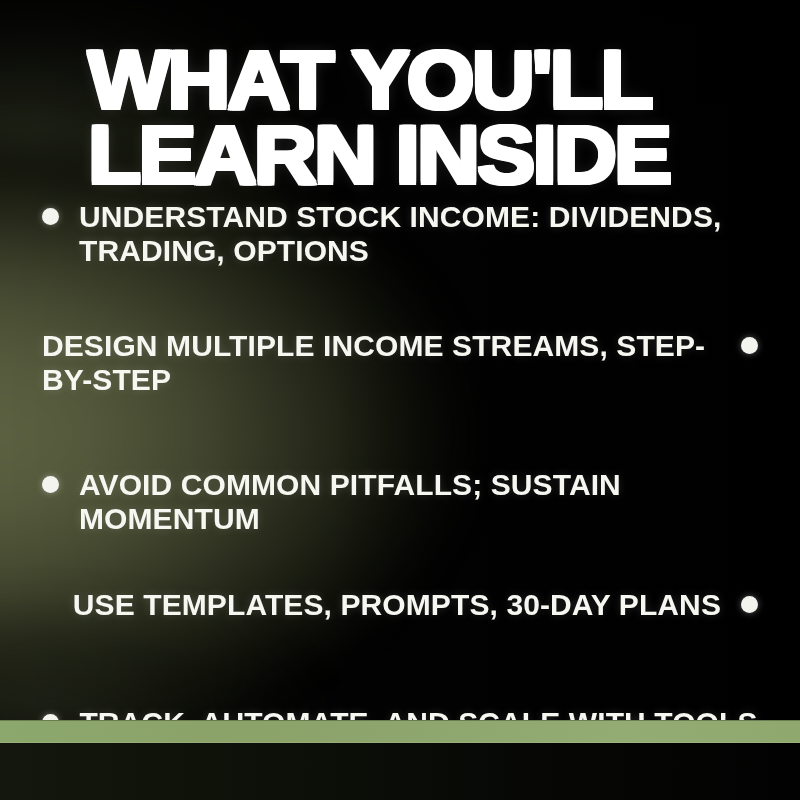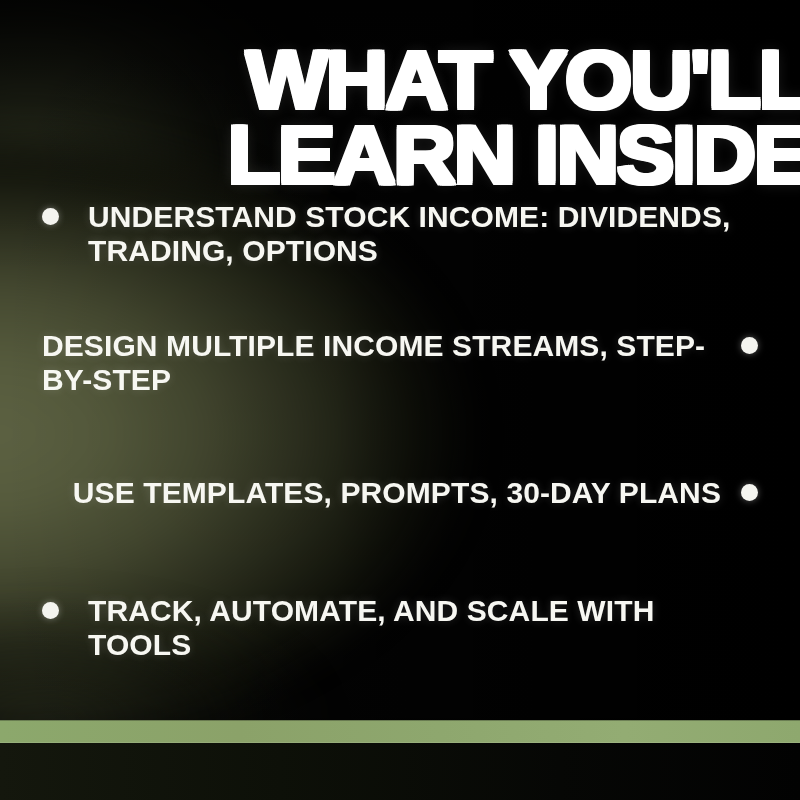--- a/index.html
+++ b/index.html
@@ -78,21 +78,20 @@
       linear-gradient(0deg, rgba(0,0,0,0.55) 0%, rgba(0,0,0,0.1) 12%, rgba(0,0,0,0) 26%);
   }
 
   
   .title-block {
     position: absolute;
     left: 88px;
     top: 46px;
     width: 680px;
     z-index: 5;
-    text-align: right;
   }
   .title-line {
     color: #ffffff;
     font-family: "Liberation Sans Narrow", "Liberation Sans", "DejaVu Sans Condensed", sans-serif;
     font-weight: 700;
     font-size: 82px;
     line-height: 0.84;
     letter-spacing: -2.5px;
     white-space: nowrap;
     text-transform: uppercase;
@@ -119,21 +118,20 @@
     align-items: flex-start;
     width: 800px;
     padding: 0 42px;
     min-height: 46px;
   }
   .bullet-row.align-right {
     justify-content: flex-end;
   }
   .bullet-row.align-left {
     justify-content: center;
-    gap: 9px;
   }
 
   .bullet-dot {
     flex: 0 0 auto;
     width: 17px;
     height: 17px;
     border-radius: 50%;
     background: #f4f4ef;
     box-shadow: 0 0 7px rgba(255,255,255,0.35);
     margin-top: 8px;
@@ -155,21 +153,21 @@
   }
   .align-right .bullet-text {
     margin-right: 20px;
     text-align: left;
   }
 
   
   .bullet-row[data-row="0"] { margin-top: 0px; }
   .bullet-row[data-row="1"] { margin-top: 62px; }
   .bullet-row[data-row="2"] { margin-top: 72px; }
-  .bullet-row[data-row="3"] { margin-top: 80px; }
+  .bullet-row[data-row="3"] { margin-top: 52px; }
   .bullet-row[data-row="4"] { margin-top: 72px; }
 
   
   .accent-bar {
     position: absolute;
     left: 0;
     top: 720px;
     width: 800px;
     height: 23px;
     background: linear-gradient(90deg, #8ca86c 0%, #8ba269 30%, #8ea76e 55%, #93ac73 78%, #8ea86e 100%);
@@ -207,20 +205,24 @@
     <div class="bullet-row align-left" data-row="0">
       <span class="bullet-dot"></span>
       <span class="bullet-text">UNDERSTAND STOCK INCOME: DIVIDENDS, TRADING, OPTIONS</span>
     </div>
 
     <div class="bullet-row align-right" data-row="1">
       <span class="bullet-text">DESIGN MULTIPLE INCOME STREAMS, STEP-BY-STEP</span>
       <span class="bullet-dot"></span>
     </div>
 
+    <div class="bullet-row align-left" data-row="2">
+      <span class="bullet-dot"></span>
+      <span class="bullet-text">AVOID COMMON PITFALLS; SUSTAIN MOMENTUM</span>
+    </div>
 
     <div class="bullet-row align-right" data-row="3">
       <span class="bullet-text">USE TEMPLATES, PROMPTS, 30-DAY PLANS</span>
       <span class="bullet-dot"></span>
     </div>
 
     <div class="bullet-row align-left" data-row="4">
       <span class="bullet-dot"></span>
       <span class="bullet-text">TRACK, AUTOMATE, AND SCALE WITH TOOLS</span>
     </div>

